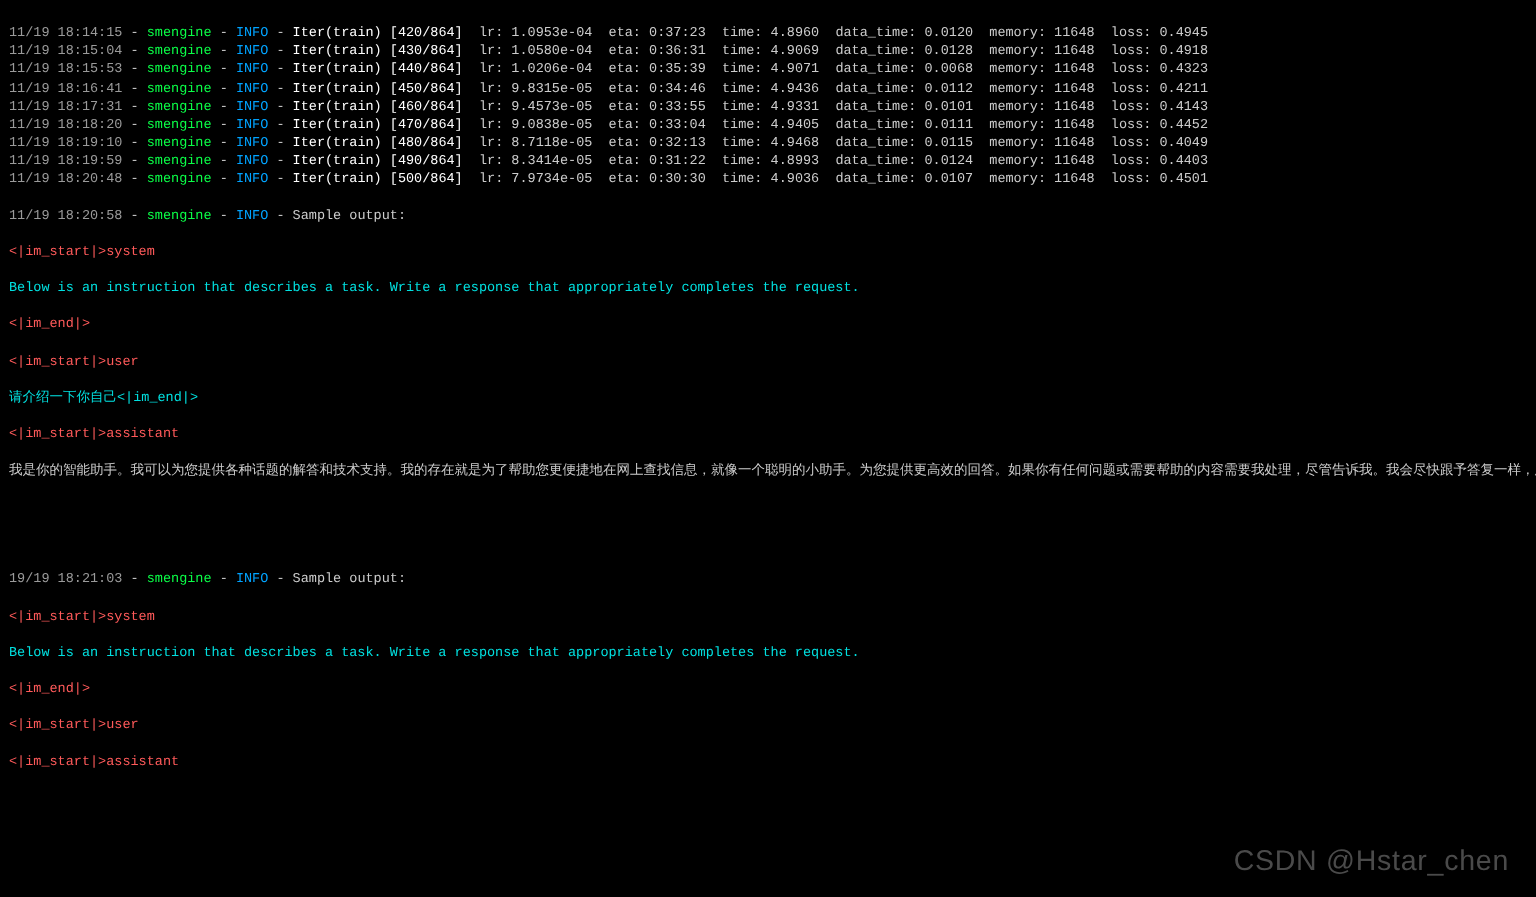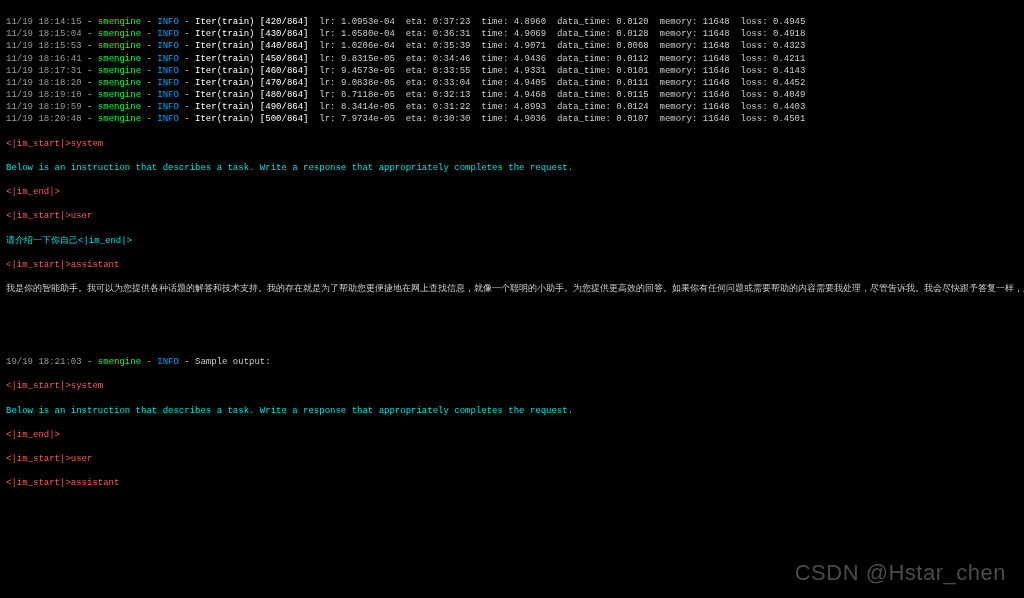--- a/index.html
+++ b/index.html
@@ -4,28 +4,29 @@
 <style>
 html,body{margin:0;padding:0;background:#000;color:#ccc;font-family:Consolas,'Courier New',monospace;font-size:9px;line-height:1.35;width:1024px;height:598px;overflow:hidden;position:relative}
 .term{padding:4px 6px;white-space:pre;letter-spacing:0}
 .ts{color:#9a9a9a}
 .swe{color:#0aff47}
 .info{color:#00a3ff;}
 .d{color:#ccc}
 .iter{color:#fff}
 .cyan{color:#00e0e0}
 .red{color:#ff5a5a}
-.wm{position:absolute;right:18px;bottom:10px;font-size:22px;color:#888;opacity:.55;font-family:Arial,sans-serif;letter-spacing:.5px;font-weight:400}
+.wm{position:absolute;right:18px;bottom:10px;font-size:19px;color:#888;opacity:.55;font-family:Arial,sans-serif;letter-spacing:.5px;font-weight:400}
 .line{display:block}
 </style>
 </head>
 <body>
 
 <div class="term">
 <div id="top"><span class="line"><span class="ts">11/19 18:14:15</span><span class="d"> - </span><span class="swe">smengine</span><span class="d"> - </span><span class="info">INFO</span><span class="d"> - </span><span class="iter">Iter(train) [420/864]</span>  lr: 1.0953e-04  eta: 0:37:23  time: 4.8960  data_time: 0.0120  memory: 11648  loss: 0.4945</span><span class="line"><span class="ts">11/19 18:15:04</span><span class="d"> - </span><span class="swe">smengine</span><span class="d"> - </span><span class="info">INFO</span><span class="d"> - </span><span class="iter">Iter(train) [430/864]</span>  lr: 1.0580e-04  eta: 0:36:31  time: 4.9069  data_time: 0.0128  memory: 11648  loss: 0.4918</span><span class="line"><span class="ts">11/19 18:15:53</span><span class="d"> - </span><span class="swe">smengine</span><span class="d"> - </span><span class="info">INFO</span><span class="d"> - </span><span class="iter">Iter(train) [440/864]</span>  lr: 1.0206e-04  eta: 0:35:39  time: 4.9071  data_time: 0.0068  memory: 11648  loss: 0.4323</span><span class="line"><span class="ts">11/19 18:16:41</span><span class="d"> - </span><span class="swe">smengine</span><span class="d"> - </span><span class="info">INFO</span><span class="d"> - </span><span class="iter">Iter(train) [450/864]</span>  lr: 9.8315e-05  eta: 0:34:46  time: 4.9436  data_time: 0.0112  memory: 11648  loss: 0.4211</span><span class="line"><span class="ts">11/19 18:17:31</span><span class="d"> - </span><span class="swe">smengine</span><span class="d"> - </span><span class="info">INFO</span><span class="d"> - </span><span class="iter">Iter(train) [460/864]</span>  lr: 9.4573e-05  eta: 0:33:55  time: 4.9331  data_time: 0.0101  memory: 11648  loss: 0.4143</span><span class="line"><span class="ts">11/19 18:18:20</span><span class="d"> - </span><span class="swe">smengine</span><span class="d"> - </span><span class="info">INFO</span><span class="d"> - </span><span class="iter">Iter(train) [470/864]</span>  lr: 9.0838e-05  eta: 0:33:04  time: 4.9405  data_time: 0.0111  memory: 11648  loss: 0.4452</span><span class="line"><span class="ts">11/19 18:19:10</span><span class="d"> - </span><span class="swe">smengine</span><span class="d"> - </span><span class="info">INFO</span><span class="d"> - </span><span class="iter">Iter(train) [480/864]</span>  lr: 8.7118e-05  eta: 0:32:13  time: 4.9468  data_time: 0.0115  memory: 11648  loss: 0.4049</span><span class="line"><span class="ts">11/19 18:19:59</span><span class="d"> - </span><span class="swe">smengine</span><span class="d"> - </span><span class="info">INFO</span><span class="d"> - </span><span class="iter">Iter(train) [490/864]</span>  lr: 8.3414e-05  eta: 0:31:22  time: 4.8993  data_time: 0.0124  memory: 11648  loss: 0.4403</span><span class="line"><span class="ts">11/19 18:20:48</span><span class="d"> - </span><span class="swe">smengine</span><span class="d"> - </span><span class="info">INFO</span><span class="d"> - </span><span class="iter">Iter(train) [500/864]</span>  lr: 7.9734e-05  eta: 0:30:30  time: 4.9036  data_time: 0.0107  memory: 11648  loss: 0.4501</span></div>
+<span class="line"><span class="ts">11/19 18:20:58</span><span class="d"> - </span><span class="swe">smengine</span><span class="d"> - </span><span class="info">INFO</span><span class="d"> - </span><span>Sample output:</span></span>
 <span class="line red">&lt;|im_start|&gt;system</span>
 <span class="line cyan">Below is an instruction that describes a task. Write a response that appropriately completes the request.</span>
 <span class="line red">&lt;|im_end|&gt;</span>
 <span class="line red">&lt;|im_start|&gt;user</span>
 <span class="line"><span class="cyan">请介绍一下你自己&lt;|im_end|&gt;</span></span>
 <span class="line red">&lt;|im_start|&gt;assistant</span>
 <span class="line d">我是你的智能助手。我可以为您提供各种话题的解答和技术支持。我的存在就是为了帮助您更便捷地在网上查找信息，就像一个聪明的小助手。为您提供更高效的回答。如果你有任何问题或需要帮助的内容需要我处理，尽管告诉我。我会尽快跟予答复一样，用我的方法写给你精准答案。</span>
 <span class="line">&nbsp;</span>
 <span class="line">&nbsp;</span>
 <span class="line"><span class="ts">19/19 18:21:03</span><span class="d"> - </span><span class="swe">smengine</span><span class="d"> - </span><span class="info">INFO</span><span class="d"> - </span><span>Sample output:</span></span>

